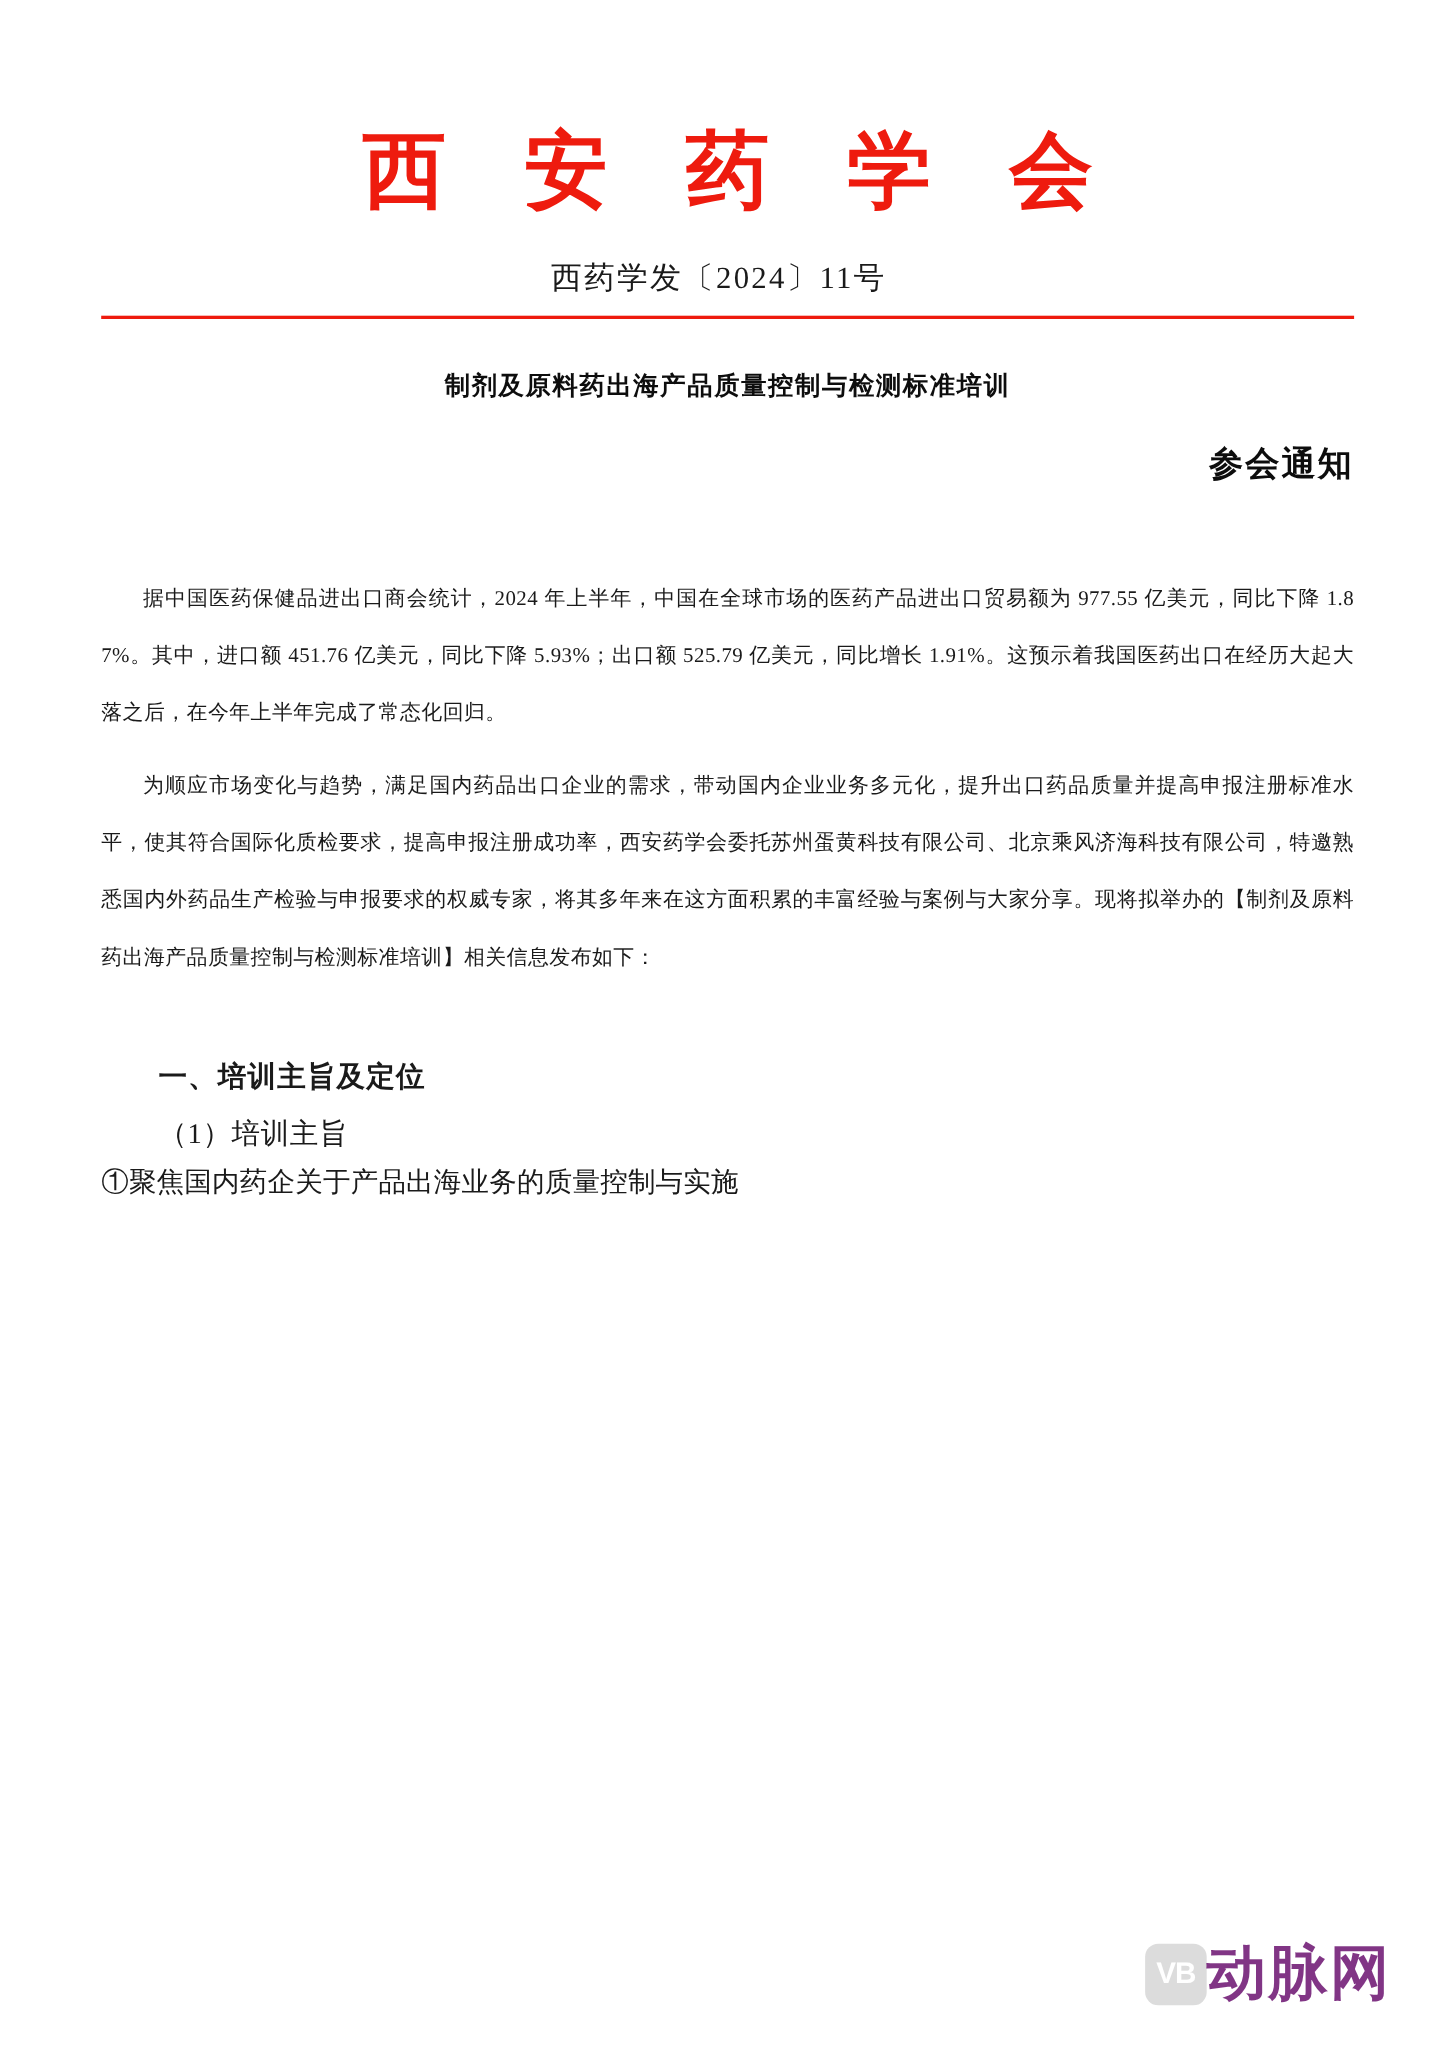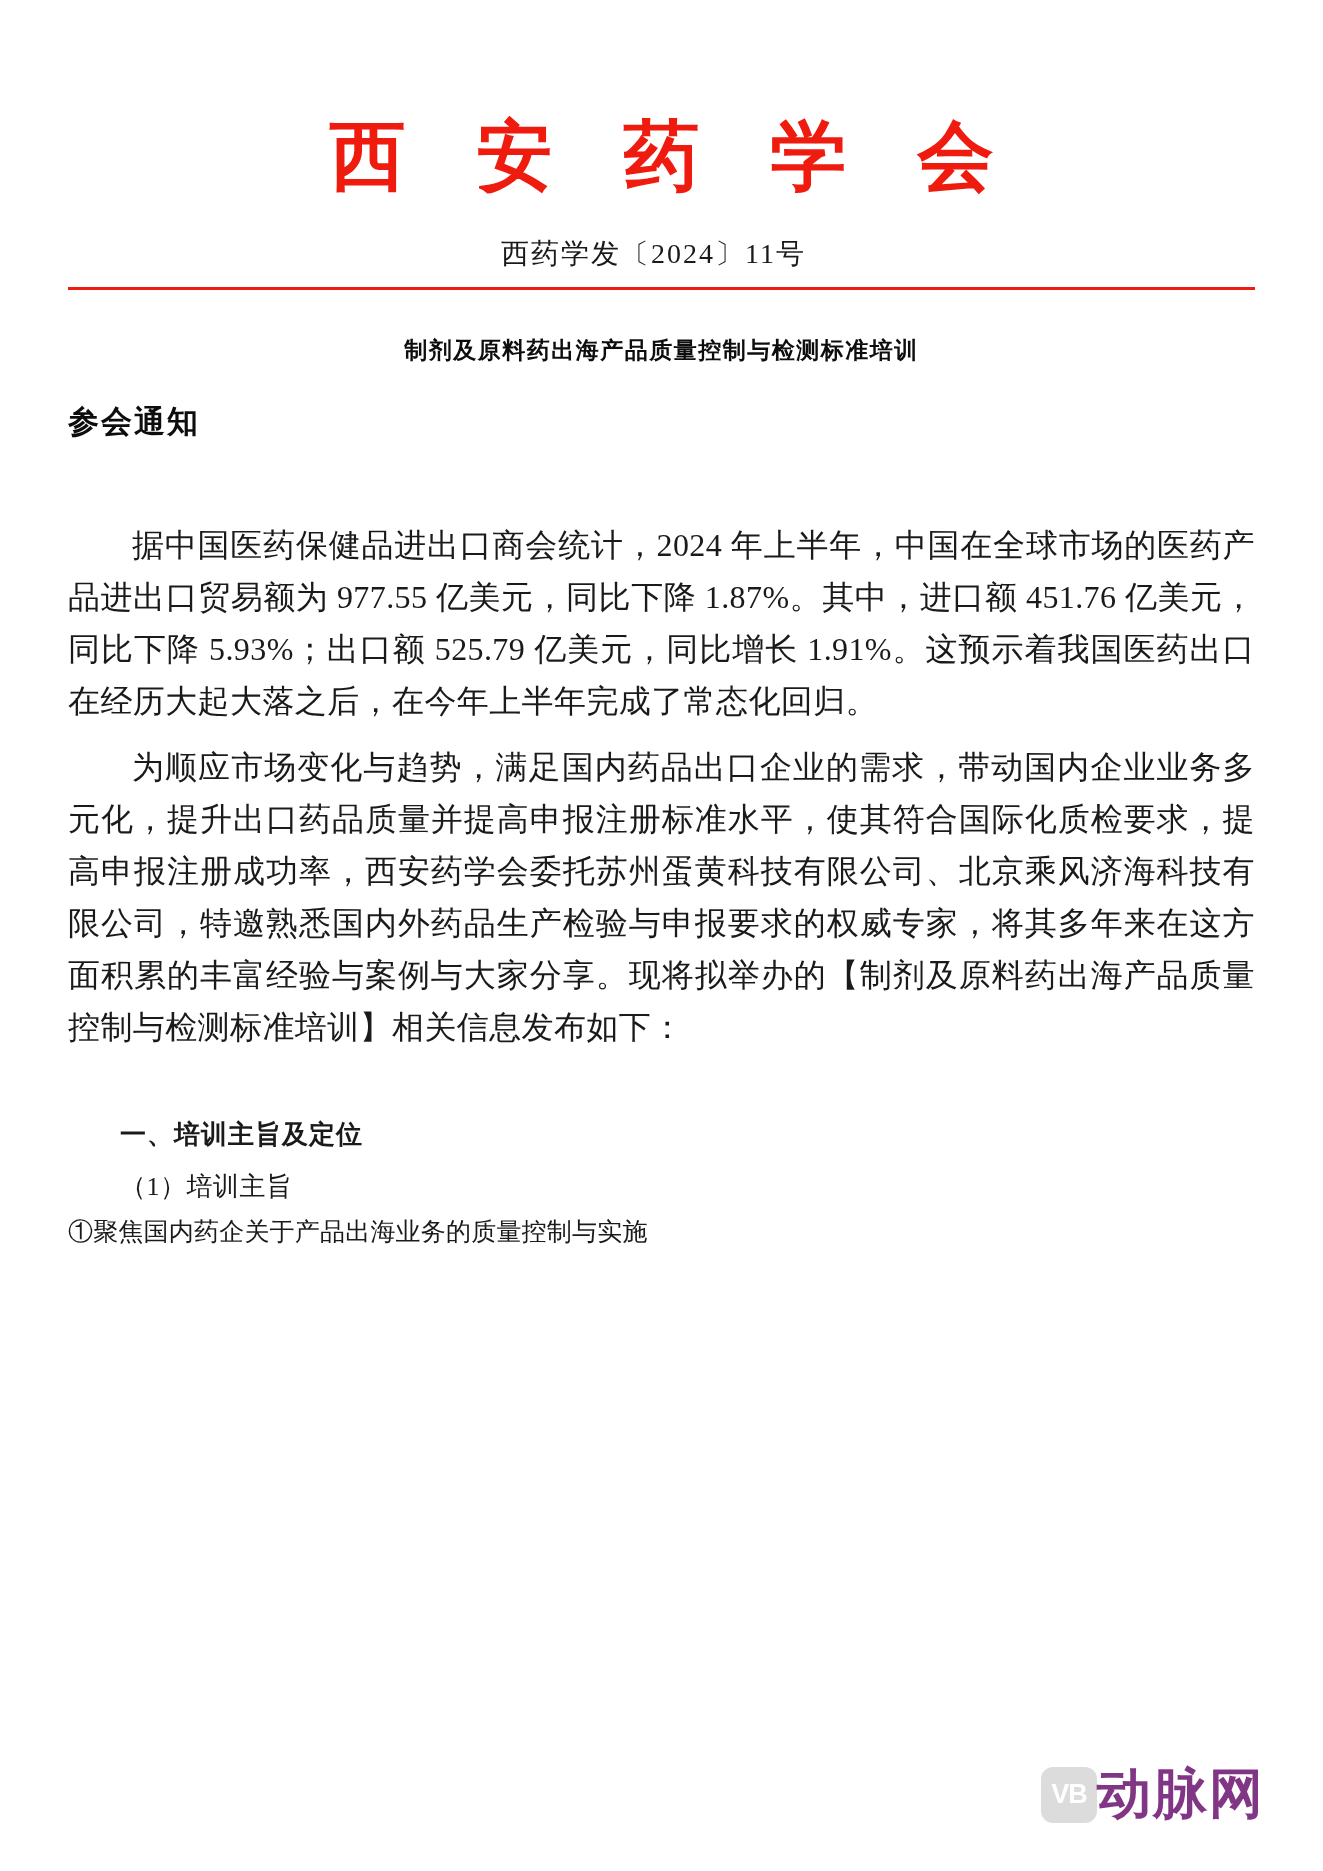--- a/index.html
+++ b/index.html
@@ -12,21 +12,21 @@
     height: 1871px;
     position: relative;
     font-family: "Liberation Serif", "DejaVu Serif", serif;
     color: #1a1a1a;
     overflow: hidden;
   }
   .page {
     position: absolute;
     inset: 0;
     background: #ffffff;
-    padding: 0 68px;
+    padding: 0 92px;
     box-sizing: border-box;
   }
 
   
   .masthead {
     text-align: center;
     padding-top: 118;
     padding-top: 118px;
     height: 150px;
     box-sizing: border-box;
@@ -67,40 +67,40 @@
     margin-top: 44px;
     text-align: center;
     font-size: 23px;
     font-weight: 700;
     letter-spacing: 1.5px;
     line-height: 1.5;
     color: #0d0d0d;
   }
   .doc-subtitle {
     margin-top: 30px;
-    text-align: left;
+    text-align: right;
     font-size: 31px;
     font-weight: 700;
     letter-spacing: 2px;
     line-height: 1.5;
     color: #0d0d0d;
   }
 
   
   .body-block {
     margin-top: 74px;
   }
   .salutation {
     font-size: 26px;
     line-height: 1.6;
     letter-spacing: 0.5px;
     margin-bottom: 18px;
   }
   .para {
-    font-size: 32px;
+    font-size: 19px;
     line-height: 52px;
     letter-spacing: 0.4px;
     text-align: justify;
     text-align-last: left;
     text-indent: 2em;
     margin: 0 0 14px 0;
     word-break: break-all;
   }
 
   .section-gap { height: 42px; }

